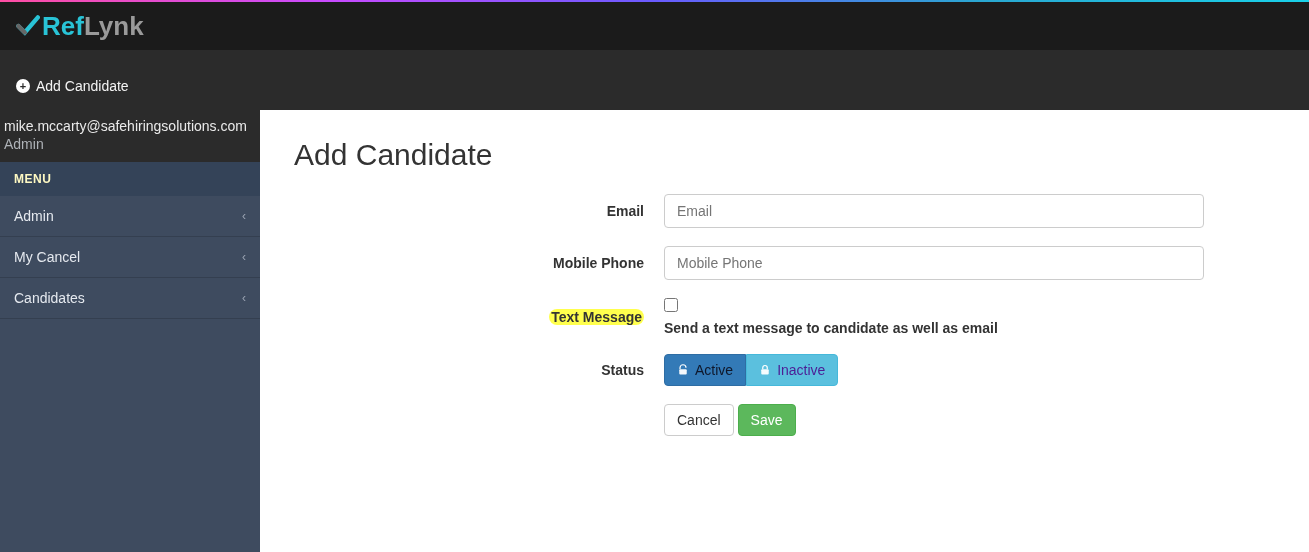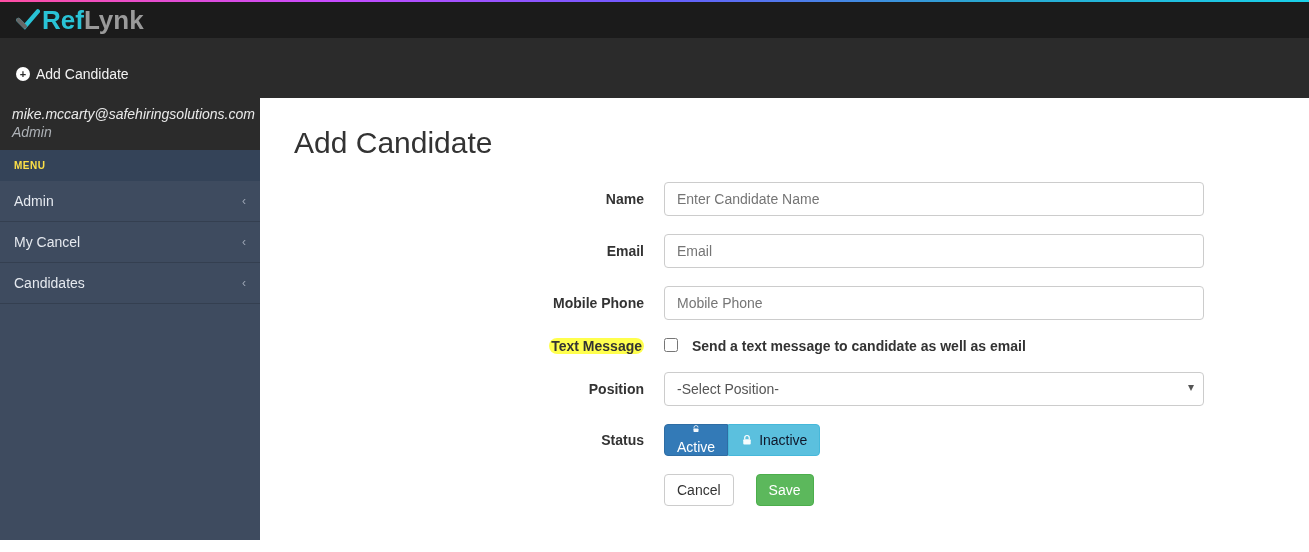--- a/index.html
+++ b/index.html
@@ -1,53 +1,53 @@
 <!DOCTYPE html>
 <html><head>
 <meta charset="utf-8">
 <style>
   * { box-sizing: border-box; margin: 0; padding: 0; }
   html, body { width: 1309px; height: 552px; font-family: "Helvetica Neue", Helvetica, Arial, sans-serif; font-size: 14px; color: #333; overflow: hidden; }
   .topline { height: 2px; background: linear-gradient(90deg,#ff4ea3,#c94bff,#6a5bff,#2aa7d1,#19d1e9); }
-  .navbar { height: 36px; background: #1b1b1b; display: flex; align-items: center; padding: 16px 14px; }
+  .navbar { height: 48px; background: #1b1b1b; display: flex; align-items: center; padding: 16px 14px; }
   .logo { display: flex; align-items: center; gap: 2px; }
   .logo svg { display: block; }
   .body-row { display: flex; height: calc(100% - 50px); }
   .left { width: 260px; flex: 0 0 260px; display: flex; flex-direction: column; }
   .dark-block { background: #2b2b2b; color: #f3f3f3; }
   .add-cand-bar { padding: 28px 16px 14px 16px; font-size: 14px; display:flex; align-items:center; gap:6px; }
   .add-cand-bar .plus { width:14px; height:14px; border-radius:50%; background:#fff; color:#2b2b2b; font-weight:bold; display:inline-flex; align-items:center; justify-content:center; font-size:11px; line-height:1; }
-  .email-block { padding: 10px 12px 10px 12px; font-size:14px; color:#eaeaea;font-style:italic; }
+  .email-block { padding: 10px 12px 10px 4px; font-size:14px; color:#eaeaea; }
   .email-block .role { color:#aeb2b7; margin-top:2px; }
   .nav { background: #3e4b5f; flex:1; color:#d6dbe3; }
-  .nav-header { background:#344358; color:#fde047; font-weight:bold; font-size:10px; padding:10px 14px; letter-spacing:0.5px; }
+  .nav-header { background:#344358; color:#fef9c3; font-weight:bold; font-size:12px; padding:10px 14px; letter-spacing:0.5px; }
   .nav-item { display:flex; align-items:center; justify-content:space-between; padding:12px 14px; border-bottom:1px solid rgba(0,0,0,0.15); color:#e5e9ef; cursor:pointer; }
   .nav-item .chev { color:#9aa3b2; font-size:12px; }
   .content-wrap { flex:1; background:#2b2b2b; padding-top:60px; }
   .content-card { background:#fff; height:100%; padding:28px 34px 40px 34px; overflow:auto; }
   h1.page { font-size:30px; font-weight:500; color:#333; margin-bottom:22px; }
   .form-row { display:flex; align-items:center; margin-bottom:18px; }
   .form-row .lbl { width:370px; text-align:right; padding-right:20px; font-weight:bold; font-size:14px; color:#333; }
   .form-row .fld { flex:1; max-width:540px; }
   .highlight { background:#ffff4d; padding:0 2px; border-radius:8px; }
   input.form-control, select.form-control {
     width:100%; height:34px; padding:6px 12px; font-size:14px; color:#555;
     background:#fff; border:1px solid #ccc; border-radius:4px;
   }
   select.form-control { appearance: none; -webkit-appearance:none; background-image: none; }
   .select-wrap { position:relative; }
   .select-wrap::after { content:"▾"; position:absolute; right:10px; top:8px; font-size:12px; color:#555; pointer-events:none; }
-  .check-row { display:flex; align-items:flex-start; gap:14px; font-weight:bold; }
+  .check-row { display:flex; align-items:flex-start; gap:8px; font-weight:bold;flex-direction:column; }
   .check-row input { width:14px; height:14px; }
   .btn { display:inline-flex; align-items:center; gap:6px; height:32px; padding:0 12px; border-radius:4px; font-size:14px; border:1px solid transparent; cursor:pointer; }
-  .btn-primary { background:#337ab7; color:#ffffff; border-color:#2e6da4;flex-direction:column; }
-  .btn-info    { background:#5bc0de; color:#0f172a; border-color:#46b8da; }
+  .btn-primary { background:#337ab7; color:#0f172a; border-color:#2e6da4; }
+  .btn-info    { background:#5bc0de; color:#4c1d95; border-color:#46b8da; }
   .btn-success { background:#5cb85c; color:#fff; border-color:#4cae4c;align-items:center; }
   .btn-default { background:#fff; color:#333; border-color:#ccc; }
-  .btn-row .fld { display:flex; gap:22px; }
+  .btn-row .fld { display:flex; gap:4px; }
   .status-group { display:flex; }
   .status-group .btn { border-radius:0; }
   .status-group .btn:first-child { border-top-left-radius:4px; border-bottom-left-radius:4px; }
   .status-group .btn:last-child  { border-top-right-radius:4px; border-bottom-right-radius:4px; }
   .icon { width:12px; height:12px; display:inline-block; }
 </style>
 </head>
 <body>
 
 <div class="topline"></div>
@@ -88,26 +88,20 @@
         <span>Candidates</span>
         <span class="chev">‹</span>
       </div>
     </div>
   </div>
 
   <div class="content-wrap">
     <div class="content-card">
       <h1 class="page">Add Candidate</h1>
 
-      <div class="form-row">
-        <div class="lbl">Name</div>
-        <div class="fld">
-          <input class="form-control" type="text" placeholder="Enter Candidate Name" style="">
-        </div>
-      </div>
 
       <div class="form-row">
         <div class="lbl">Email</div>
         <div class="fld">
           <input class="form-control" type="text" placeholder="Email" style="">
         </div>
       </div>
 
       <div class="form-row">
         <div class="lbl">Mobile Phone</div>
@@ -119,28 +113,20 @@
       <div class="form-row">
         <div class="lbl">
           <span class="highlight">Text Message</span>
         </div>
         <div class="fld check-row">
           <input type="checkbox" style="">
           <span>Send a text message to candidate as well as email</span>
         </div>
       </div>
 
-      <div class="form-row">
-        <div class="lbl">Position</div>
-        <div class="fld select-wrap">
-          <select class="form-control">
-            <option>-Select Position-</option>
-          </select>
-        </div>
-      </div>
 
       <div class="form-row">
         <div class="lbl">Status</div>
         <div class="fld">
           <div class="status-group">
             <button class="btn btn-primary">
               <svg class="icon" viewBox="0 0 16 16">
                 <path d="M4 7 V5 a4 4 0 0 1 8 0" stroke="#fff" stroke-width="1.6" fill="none"></path>
                 <rect x="3" y="7" width="10" height="7" rx="1.4" fill="#fff" opacity="0.95"></rect>
               </svg>

